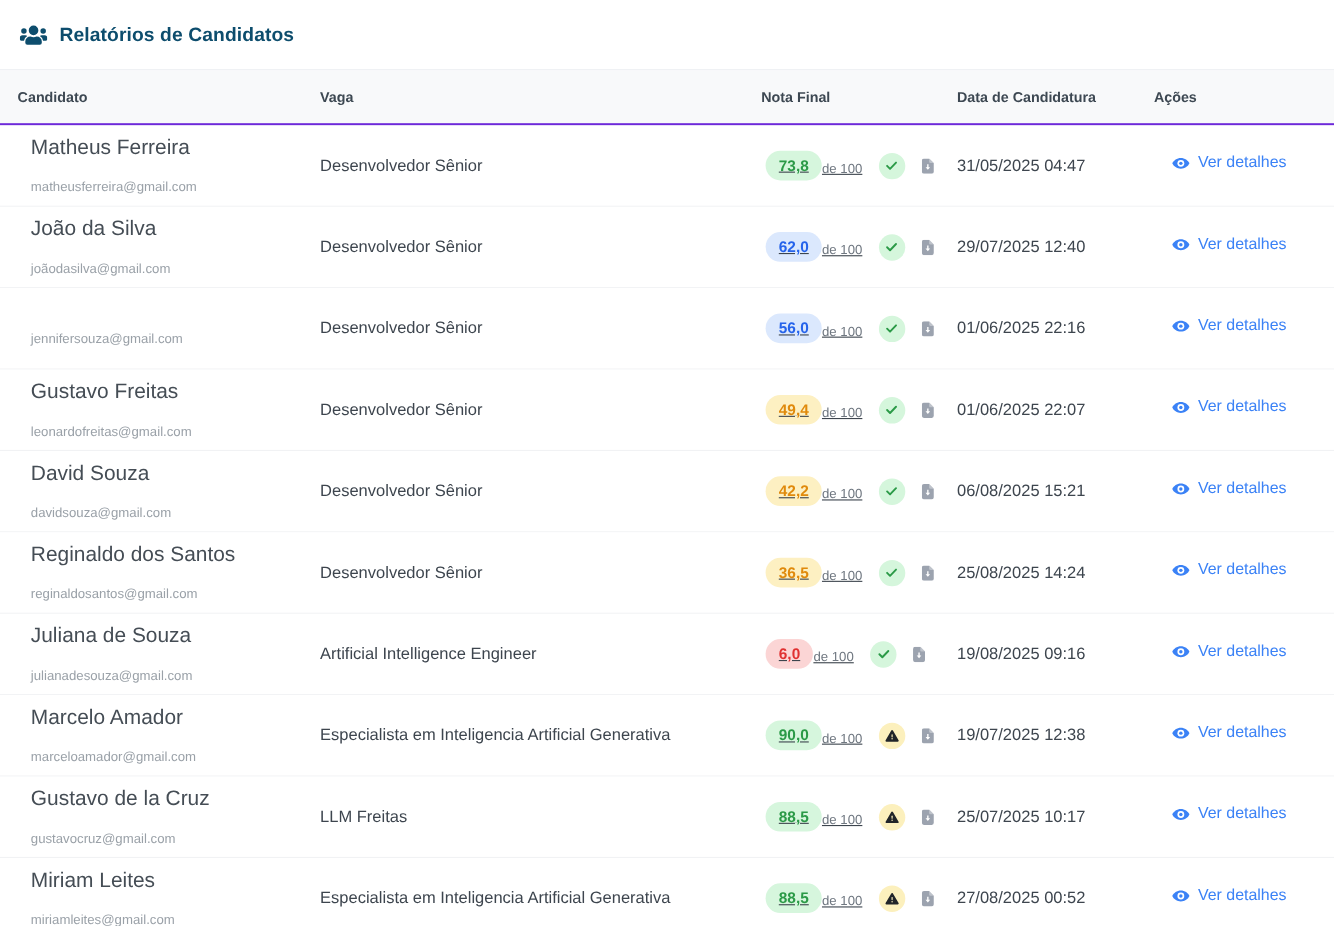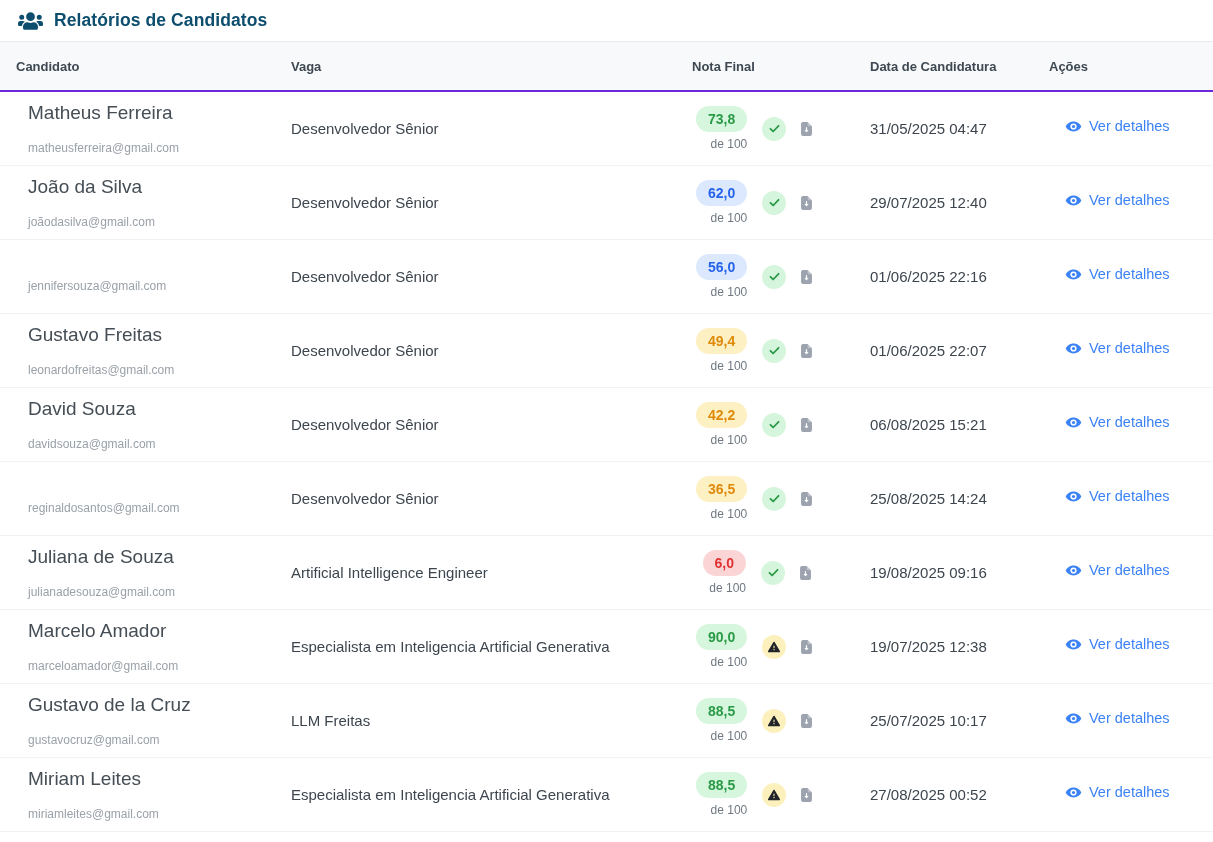--- a/index.html
+++ b/index.html
@@ -7,21 +7,21 @@
   html, body { margin: 0; padding: 0; }
   body {
     width: 1213px; height: 842px; overflow: hidden;
     background: #ffffff;
     font-family: "Liberation Sans", "DejaVu Sans", sans-serif;
     color: #3d454e;
   }
 
   
   .topbar {
-    height: 42px; display: flex; align-items: center; gap: 11px;
+    height: 64px; display: flex; align-items: center; gap: 11px;
     padding-left: 18px; background: #fff;
     border-bottom: 1px solid #e9ecef;
   }
   .topbar .app-icon { color: var(--title, #0d4d6d); display: flex; }
   .page-title {
     font-size: 17.5px; font-weight: 700; color: var(--title, #0d4d6d);
     letter-spacing: .1px;
   }
 
   
@@ -38,21 +38,21 @@
     height: 74px; display: grid;
     grid-template-columns: 275px 401px 178px 179px 1fr;
     align-items: center; background: #fff;
     border-bottom: 1px solid #f1f2f4;
   }
   .cell-cand   { padding-left: 28px; }
   .name  { font-size: 19px; color: #454d55; line-height: 1.15; }
   .email { font-size: 12px; color: #9aa1a8; margin-top: 18px; }
   .cell-job    { padding-left: 16px; font-size: 15px; color: #3d454e; }
   .cell-score  { padding-left: 20px; display: flex; align-items: center; gap: 15px; }
-  .score-block { display: flex; flex-direction: column; align-items: flex-end; min-width: 50px; }
+  .score-block { display: flex; flex-direction: row; align-items: center; min-width: 50px; text-decoration: underline; }
   .pill {
     font-size: 14px; font-weight: 600; padding: 4px 12px;
     border-radius: 999px; line-height: 1.3;
   }
   .pill.green  { background: var(--pill-green-bg, #d6f6dd);  color: var(--pill-green-text, #2b9a47); }
   .pill.blue   { background: var(--pill-blue-bg, #dbe8fd);   color: var(--pill-blue-text, #2563eb); }
   .pill.yellow { background: var(--pill-yellow-bg, #fdf0c2); color: var(--pill-yellow-text, #e08a0c); }
   .pill.red    { background: var(--pill-red-bg, #fbd5d5);    color: var(--pill-red-text, #e03131); }
   .de100 { font-size: 12px; color: #6f7780; margin-top: 5px; }
   .status {
@@ -288,20 +288,21 @@
             <circle cx="12" cy="12" r="2.2" fill="currentColor"></circle>
           </svg>
         </span>
         <span>Ver detalhes</span>
       </a>
     </div>
   </div>
 
   <div class="row">
     <div class="cell-cand">
+      <div class="name">Reginaldo dos Santos</div>
       <div class="email">reginaldosantos@gmail.com</div>
     </div>
     <div class="cell-job">Desenvolvedor Sênior</div>
     <div class="cell-score">
       <div class="score-block">
         <span class="pill yellow">36,5</span>
         <span class="de100">de 100</span>
       </div>
       <span class="status check">
         <svg viewBox="0 0 24 24" width="13" height="13" aria-hidden="true">

